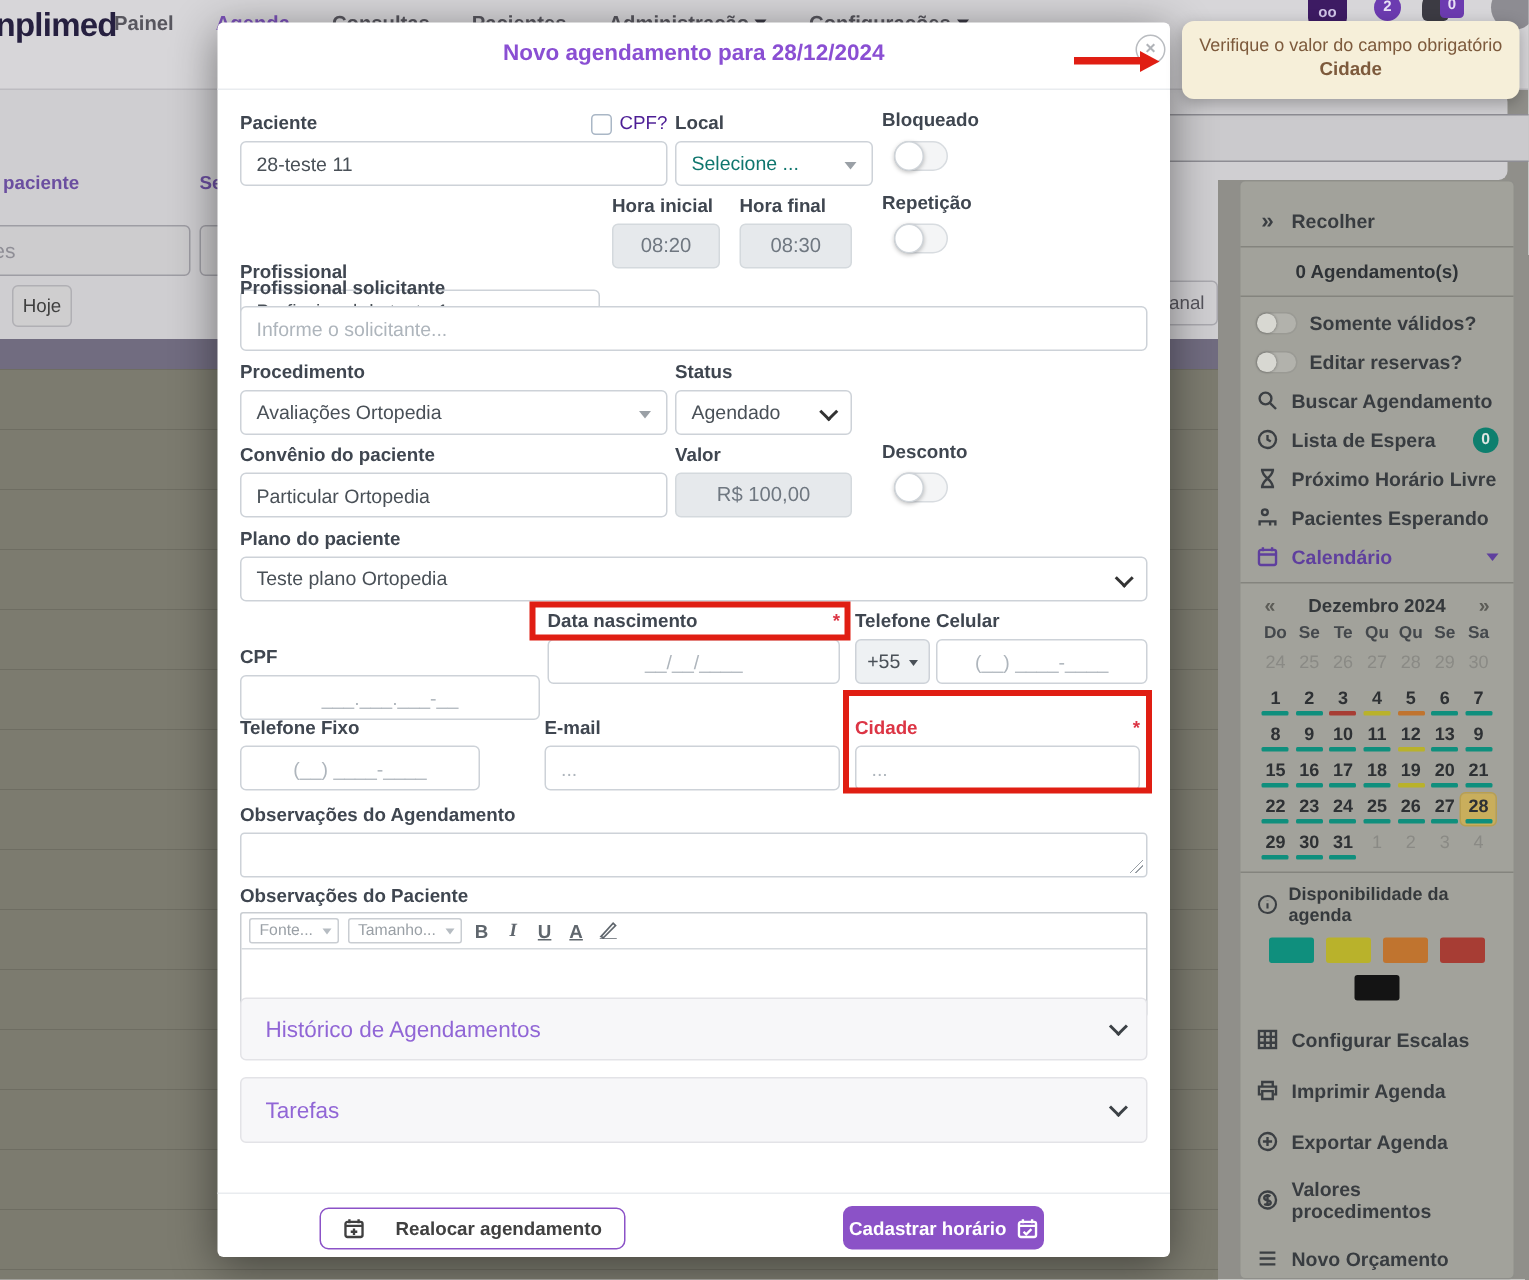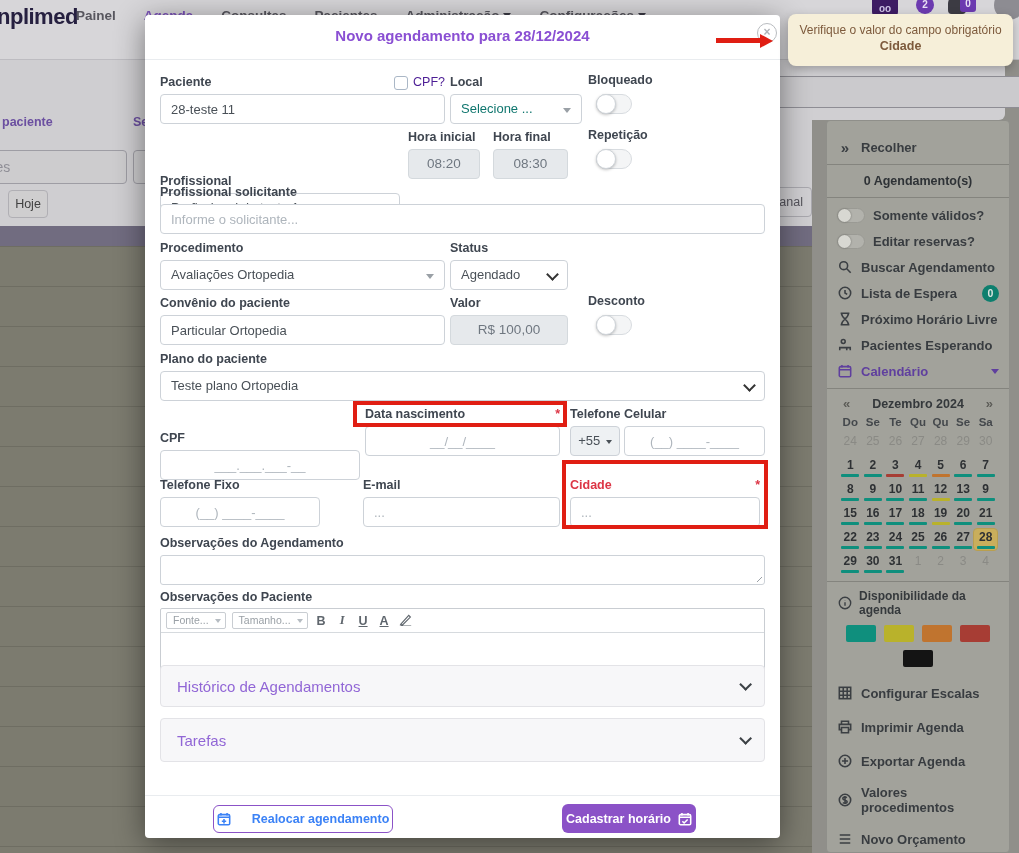--- a/index.html
+++ b/index.html
@@ -86,21 +86,21 @@
   .ed-sel { position:relative; border:1px solid #c9cdd2; border-radius:2px; font-size:10.5px; color:#9aa0a6; height:17px; line-height:15px; padding:0 16px 0 6px; }
   .ed-sel::after { content:""; position:absolute; right:4px; top:6px; border-left:3.5px solid transparent; border-right:3.5px solid transparent; border-top:4px solid #b6bcc2; }
   .ed-btn { font-size:12.5px; color:#5f666d; font-weight:bold; width:15px; text-align:center; cursor:pointer; }
   .ed-btn.i { font-style:italic; font-family:"Liberation Serif",serif; }
   .ed-btn.u, .ed-btn.a { text-decoration:underline; }
   .ed-body { height:44px; }
   .section-panel { position:absolute; left:15px; width:605px; background:#f7f7f9; border:1px solid #e3e3e7; border-radius:4px; display:flex; align-items:center; padding:0 16px; cursor:pointer; }
   .section-title { font-size:15px; color:#9166d6; }
   .sec-chev { margin-left:auto; width:9px; height:9px; border-right:2px solid #3c4146; border-bottom:2px solid #3c4146; transform:rotate(45deg) translateY(-3px); }
   .footer-divider { position:absolute; left:0; top:780px; width:100%; height:1px; background:#e9ecef; }
-  .btn-outline { position:absolute; left:68px; top:790px; width:180px; height:28px; border:1.5px solid #8b52c7; border-radius:6px; background:#fff; color:#3b82f6; font-size:12.5px; font-weight:bold; display:flex; align-items:center; justify-content:center; gap:21px; cursor:pointer; }
+  .btn-outline { position:absolute; left:68px; top:790px; width:204px; height:28px; border:1.5px solid #8b52c7; border-radius:6px; background:#fff; color:#404040; font-size:12.5px; font-weight:bold; display:flex; align-items:center; justify-content:center; gap:21px; cursor:pointer; }
   .btn-solid { position:absolute; left:417px; top:789px; width:134px; height:29px; border:none; border-radius:6px; background:#8b52c7; color:#fff; font-size:12.5px; font-weight:bold; display:flex; align-items:center; justify-content:center; gap:7px; cursor:pointer; }
   .btn-ico svg { width:14px; height:14px; stroke:currentColor; fill:none; stroke-width:1.8; display:block; }
 
   
   .redbox { position:absolute; border:4px solid #e01e13; z-index:30; pointer-events:none; }
   .arrow { position:absolute; left:716px; top:34px; z-index:40; pointer-events:none; }
   .arrow-body { position:absolute; left:0; top:4px; width:44px; height:5px; background:#e01e13; }
   .arrow-head { position:absolute; left:44px; top:0; width:0; height:0; border-top:7px solid transparent; border-bottom:7px solid transparent; border-left:13px solid #e01e13; }
 
   

